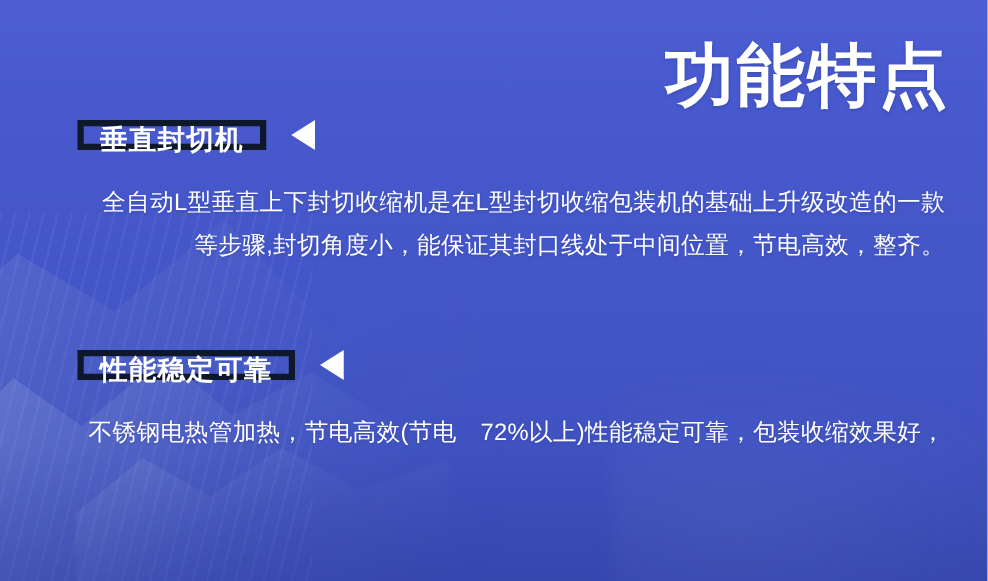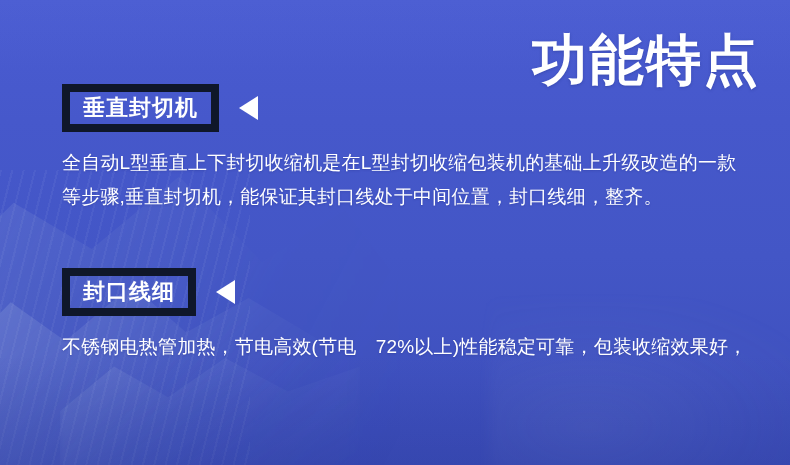--- a/index.html
+++ b/index.html
@@ -128,25 +128,25 @@
   .section-2 { top: 272px; }
 
   .badge-row {
     display: flex;
     align-items: center;
     padding-left: 62px;
     height: 40px;
   }
   .badge-box {
     display: inline-flex;
-    align-items: center;
+    align-items: flex-start;
     justify-content: center;
-    height: 48px;
+    height: 24px;
     padding: 0 13px;
-    border: 8px solid #0f172a;
+    border: 5px solid #0f172a;
     box-sizing: border-box;
   }
   .badge-label {
     color: #ffffff;
     font-size: 22px;
     font-weight: 700;
     line-height: 22px;
     letter-spacing: 1px;
     white-space: nowrap;
   }
@@ -156,20 +156,21 @@
     margin-left: 20px;
     border-top: 12px solid transparent;
     border-bottom: 12px solid transparent;
     border-right: 19px solid #ffffff;
   }
 
   .para {
     padding-left: 62px;
     padding-right: 34px;
     margin-top: 18px;
+    text-align: right;
   }
   .para-line {
     color: #ffffff;
     font-size: 19px;
     line-height: 34px;
     font-weight: 500;
     letter-spacing: 0.2px;
     white-space: nowrap;
     text-shadow: 0 1px 2px rgba(35,48,130,0.30);
   }
@@ -194,28 +195,28 @@
 
     <div class="section section-1">
       <div class="badge-row">
         <div class="badge-box">
           <span class="badge-label">垂直封切机</span>
         </div>
         <span class="badge-arrow"></span>
       </div>
       <div class="para">
         <div class="para-line">全自动L型垂直上下封切收缩机是在L型封切收缩包装机的基础上升级改造的一款</div>
-        <div class="para-line">等步骤,垂直封切机，能保证其封口线处于中间位置，封口线细，整齐。</div>
+        <div class="para-line">等步骤,封切角度小，能保证其封口线处于中间位置，节电高效，整齐。</div>
       </div>
     </div>
 
     <div class="section section-2">
       <div class="badge-row">
         <div class="badge-box">
-          <span class="badge-label">封口线细</span>
+          <span class="badge-label">性能稳定可靠</span>
         </div>
         <span class="badge-arrow"></span>
       </div>
       <div class="para">
         <div class="para-line">不锈钢电热管加热，节电高效(节电　72%以上)性能稳定可靠，包装收缩效果好，</div>
       </div>
     </div>
 
   </div>
 </div>

